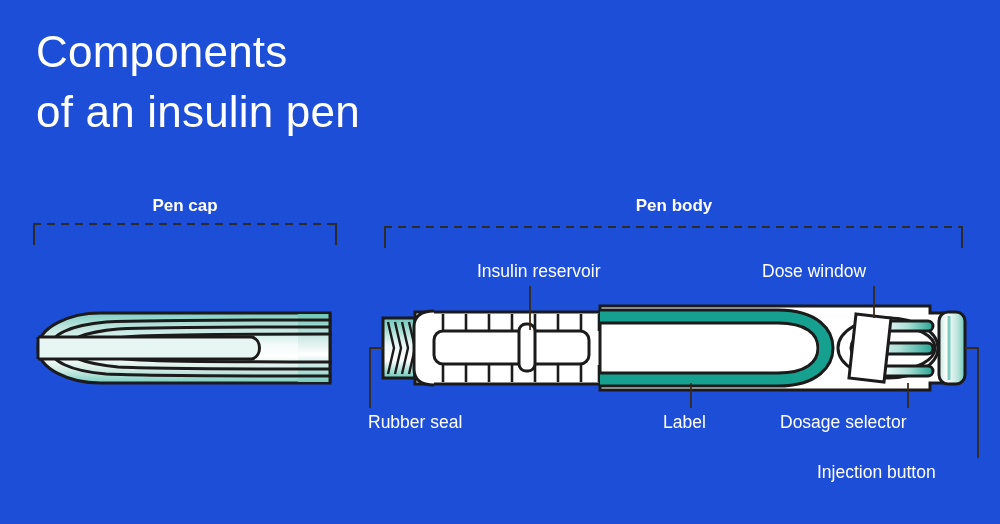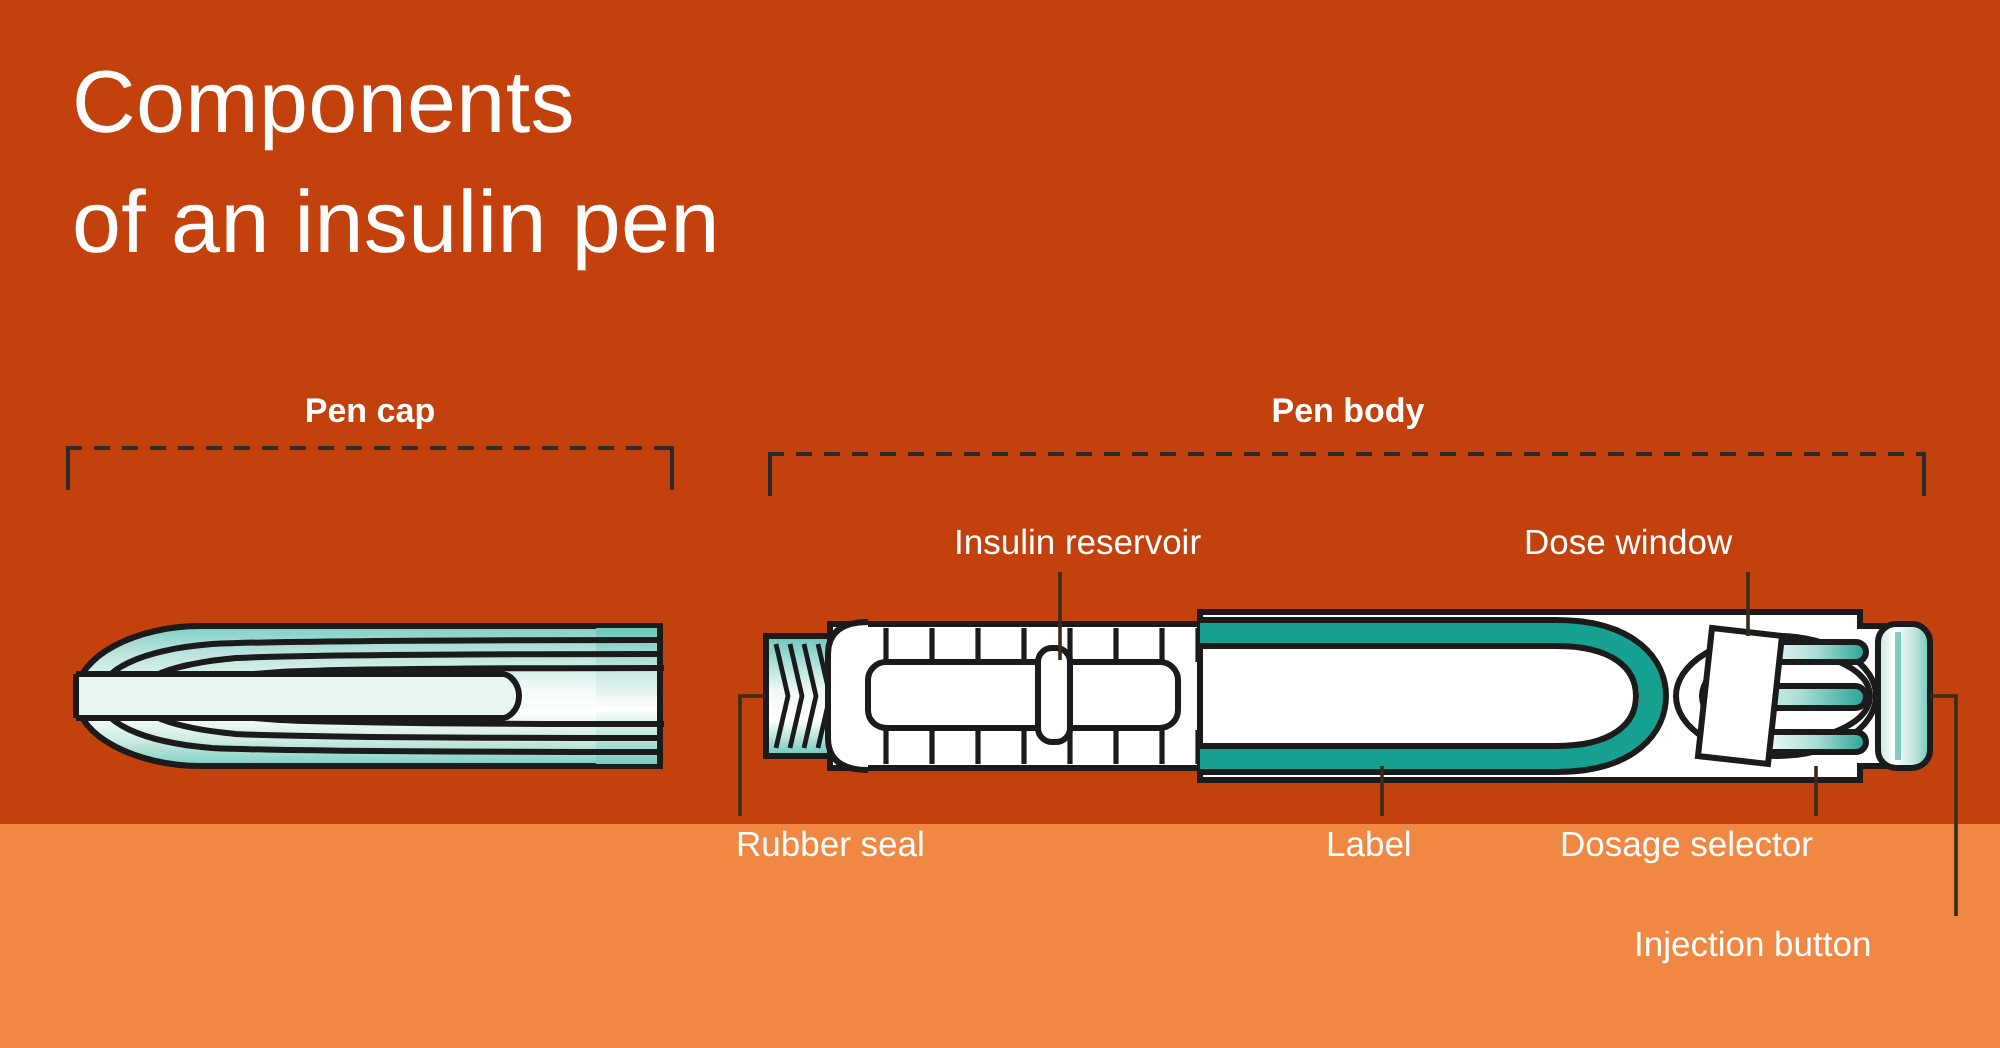--- a/index.html
+++ b/index.html
@@ -9,22 +9,22 @@
   body {
     width: 1000px;
     height: 524px;
     background: #f08844;
     font-family: "Liberation Sans", sans-serif;
     overflow: hidden;
   }
   #stage {
     position: relative;
     width: 1000px;
-    height: 412px;
-    background: #c2410c;
+    height: 524px;
+    background: #1d4ed8;
   }
   .title {
     position: absolute;
     left: 36px;
     top: 22px;
     color: #ffffff;
     font-size: 44px;
     line-height: 1.36;
     font-weight: 300;
     letter-spacing: 0.2px;

